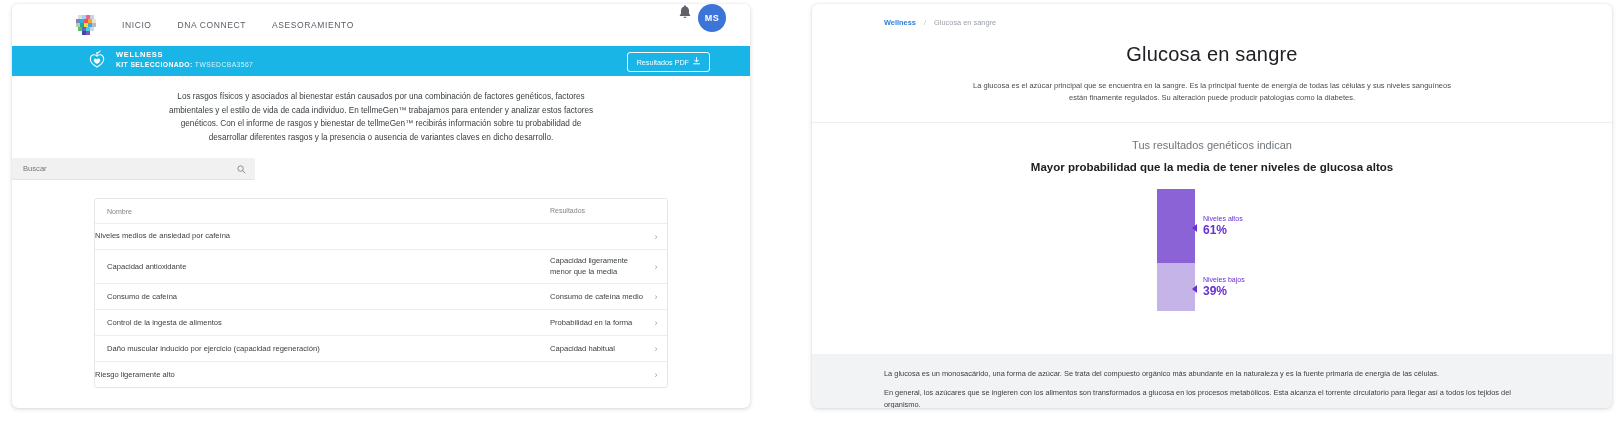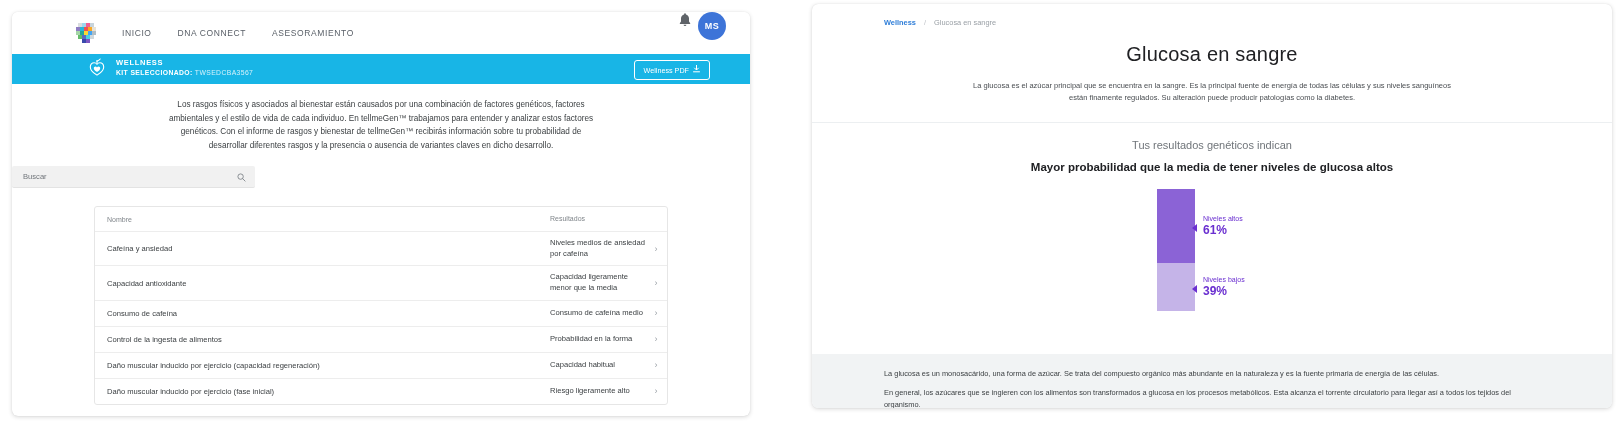--- a/index.html
+++ b/index.html
@@ -7,21 +7,21 @@
     margin: 0; padding: 0;
     width: 1620px; height: 426px;
     background: #ffffff;
     font-family: "Liberation Sans", sans-serif;
     overflow: hidden;
   }
   .stage { position: relative; width: 1620px; height: 426px; background: #ffffff; }
 
   
   .panel-left {
-    position: absolute; left: 12px; top: 12px;
+    position: absolute; left: 12px; top: 4px;
     width: 738px; height: 404px;
     background: #ffffff;
     border-radius: 6px;
     box-shadow: 0 1px 4px rgba(0,0,0,0.16), 0 0 1px rgba(0,0,0,0.12);
     overflow: hidden;
   }
   .topnav {
     position: relative; height: 42px; background: #fff;
     display: flex; align-items: center;
   }
@@ -205,21 +205,21 @@
         </svg>
       </div>
       <div class="banner-text">
         <div class="banner-title">WELLNESS</div>
         <div class="banner-sub">
           <b>KIT SELECCIONADO:</b>
           <span>TWSEDCBA3567</span>
         </div>
       </div>
       <div class="pdf-btn">
-        <span>Wellness PDF</span>
+        <span>Resultados PDF</span>
         <span>
           <svg width="7" height="8" viewBox="0 0 7 8" aria-hidden="true">
             <path d="M3.5 0v4.6M1.6 3.1l1.9 1.9 1.9-1.9M.5 6.8h6" stroke="#fff" stroke-width="1" fill="none" stroke-linecap="round" stroke-linejoin="round"></path>
           </svg>
         </span>
       </div>
     </div>
 
     <div class="intro">Los rasgos físicos y asociados al bienestar están causados por una combinación de factores genéticos, factores ambientales y el estilo de vida de cada individuo. En tellmeGen™ trabajamos para entender y analizar estos factores genéticos. Con el informe de rasgos y bienestar de tellmeGen™ recibirás información sobre tu probabilidad de desarrollar diferentes rasgos y la presencia o ausencia de variantes claves en dicho desarrollo.</div>
 
@@ -236,21 +236,20 @@
     </div>
 
     <div class="table-card">
       <div class="trow thead">
         <div class="c-name th">Nombre</div>
         <div class="c-res th">Resultados</div>
         <div class="c-chev"></div>
       </div>
 
       <div class="trow">
-        <div class="c-name">Cafeína y ansiedad</div>
         <div class="c-res">Niveles medios de ansiedad por cafeína</div>
         <div class="c-chev">›</div>
       </div>
       <div class="trow">
         <div class="c-name">Capacidad antioxidante</div>
         <div class="c-res">Capacidad ligeramente menor que la media</div>
         <div class="c-chev">›</div>
       </div>
       <div class="trow">
         <div class="c-name">Consumo de cafeína</div>
@@ -261,21 +260,20 @@
         <div class="c-name">Control de la ingesta de alimentos</div>
         <div class="c-res">Probabilidad en la forma</div>
         <div class="c-chev">›</div>
       </div>
       <div class="trow">
         <div class="c-name">Daño muscular inducido por ejercicio (capacidad regeneración)</div>
         <div class="c-res">Capacidad habitual</div>
         <div class="c-chev">›</div>
       </div>
       <div class="trow">
-        <div class="c-name">Daño muscular inducido por ejercicio (fase inicial)</div>
         <div class="c-res">Riesgo ligeramente alto</div>
         <div class="c-chev">›</div>
       </div>
     </div>
   </div>
 
   <div class="panel-right">
 
     <div class="crumb">
       <a>Wellness</a>

